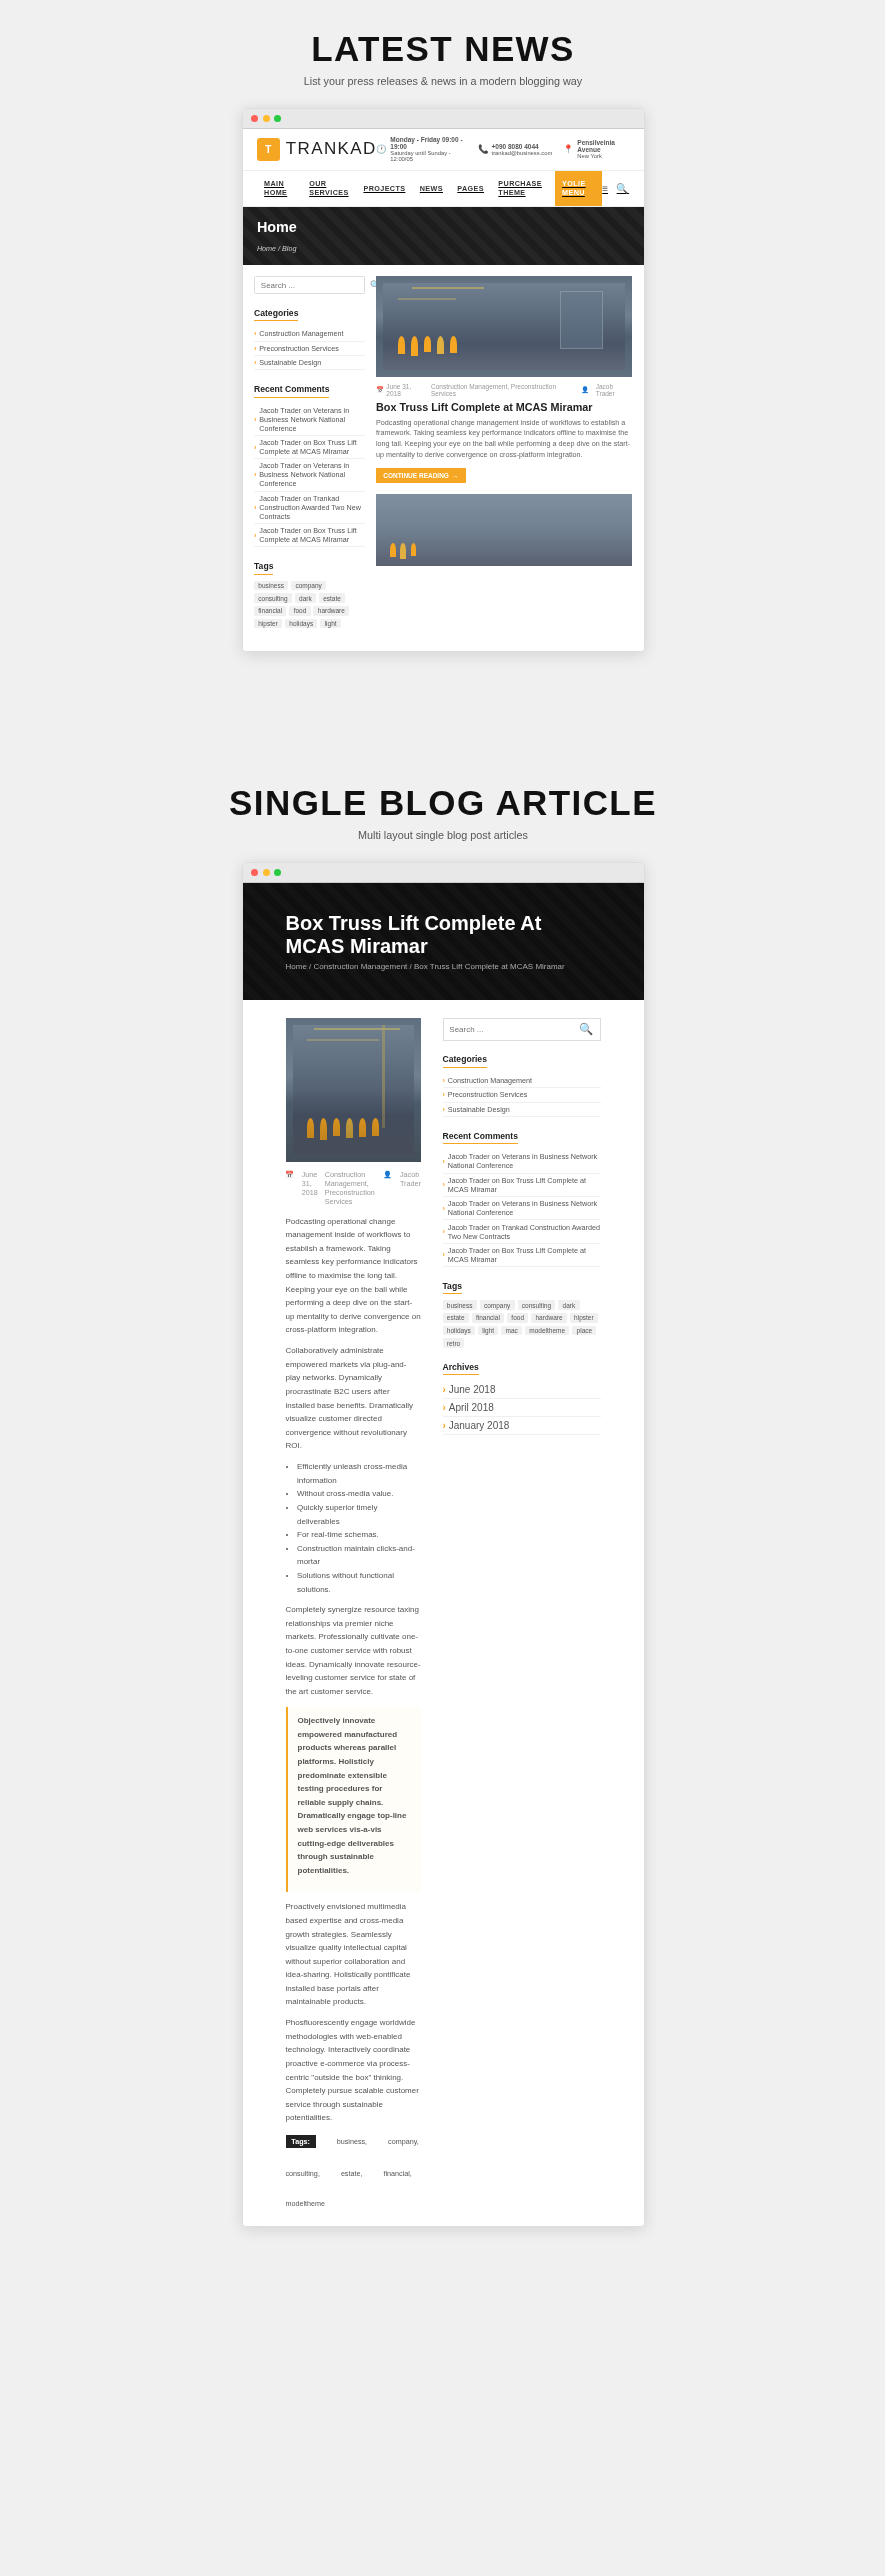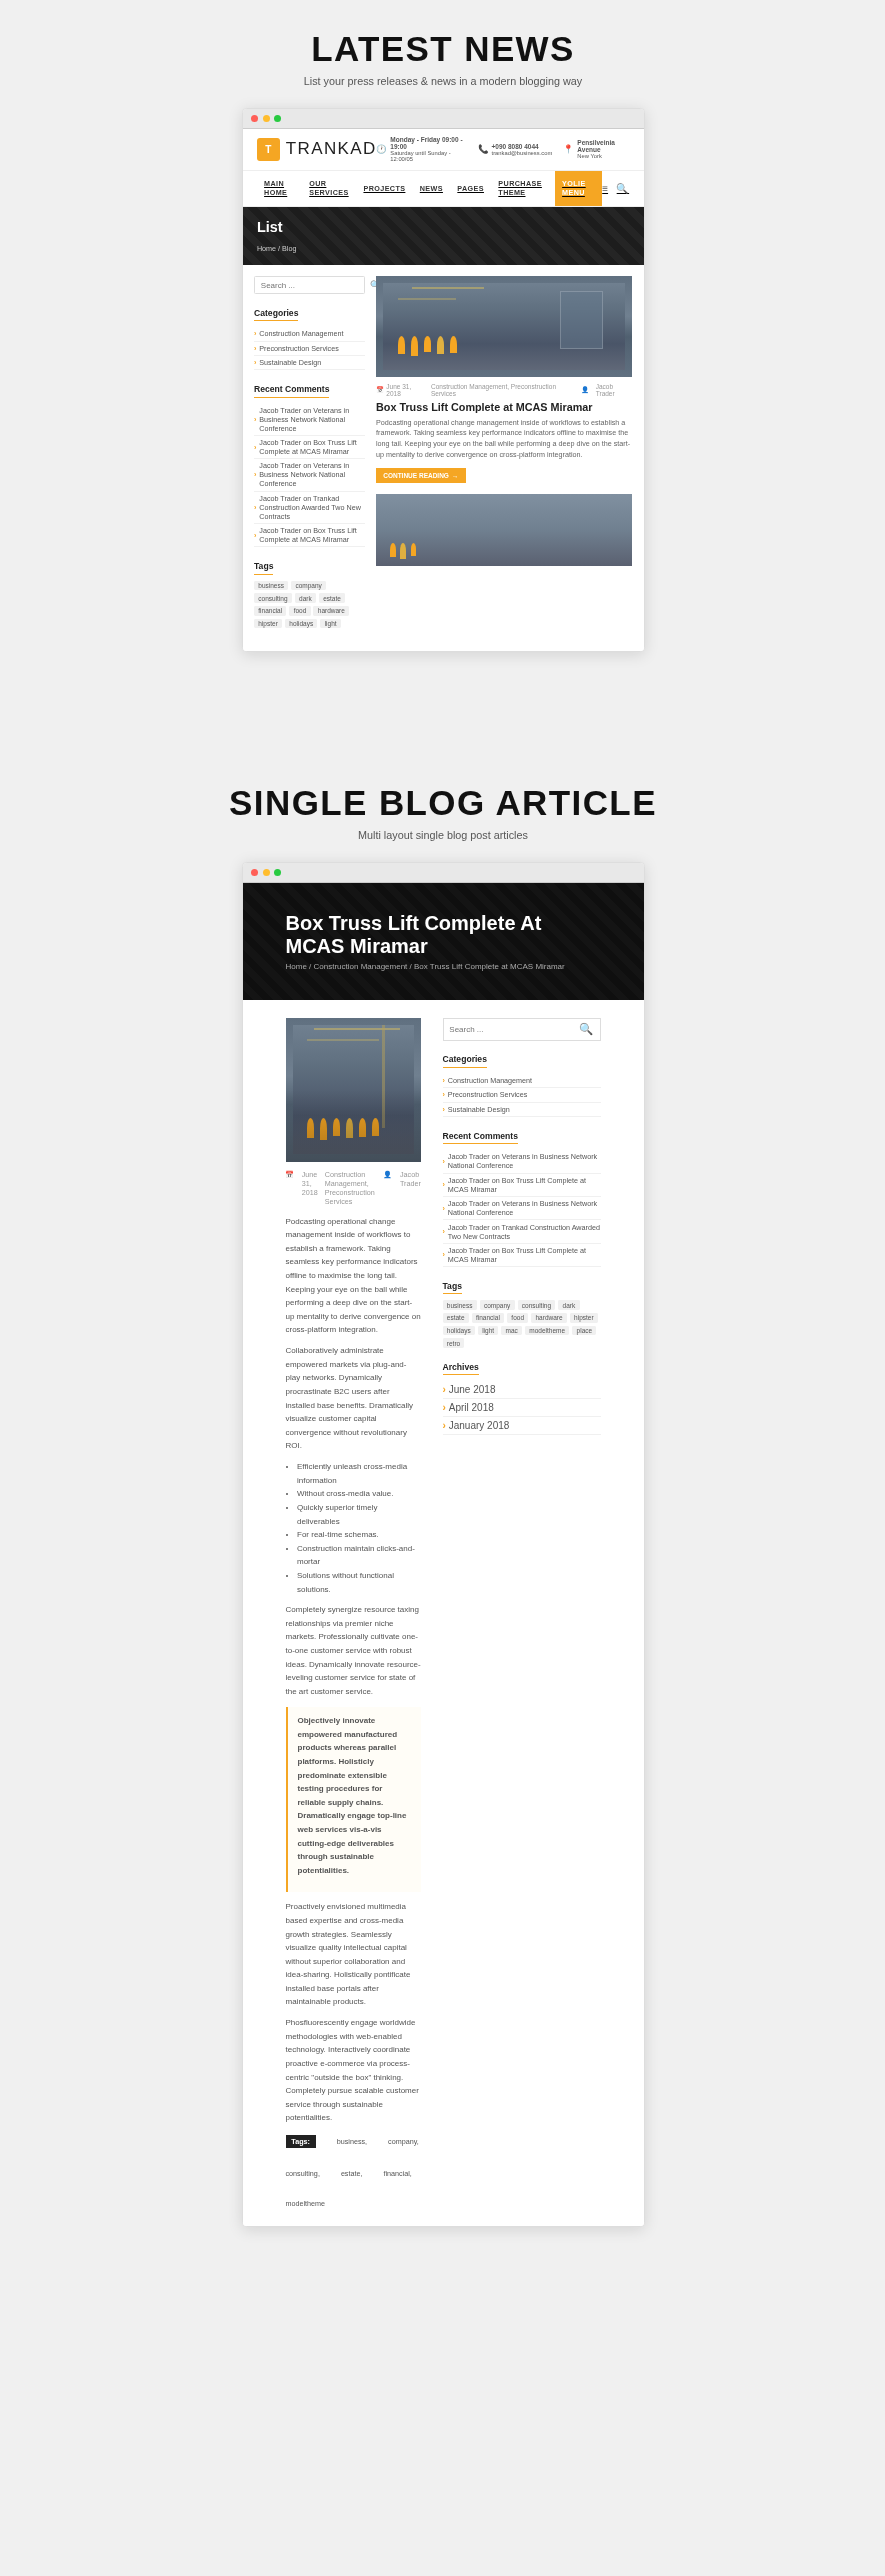--- a/index.html
+++ b/index.html
@@ -102,21 +102,21 @@
     
     .hero-banner {
       background: linear-gradient(rgba(0,0,0,0.5), rgba(0,0,0,0.5)),
         repeating-linear-gradient(45deg, #3a3a3a 0px, #3a3a3a 7.2px, #4a4a4a 7.2px, #4a4a4a 14.4px);
       height: 58px;
       display: flex;
       align-items: center;
       padding: 0 14.4px;
     }
     .hero-banner h2 { color: #fff; font-size: 14.4px; font-weight: 700; }
-    .hero-breadcrumb { color: #ccc; font-size: 7.2px; margin-top: 9px; }
+    .hero-breadcrumb { color: #ccc; font-size: 7.2px; margin-top: 9px; font-style: italic; }
 
     
     .blog-layout {
       display: flex;
       gap: 0;
       padding: 11.5px;
       background: #fff;
     }
     .blog-sidebar {
       width: 122px;
@@ -381,21 +381,21 @@
       <a href="#">PURCHASE THEME</a>
       <a href="#" class="active">YOLIE MENU</a>
       <div class="nav-icons">
         <span>≡</span>
         <span>🔍</span>
       </div>
     </div>
 
     <div class="hero-banner">
       <div>
-        <h2>List</h2>
+        <h2>Home</h2>
         <div class="hero-breadcrumb">Home / Blog</div>
       </div>
     </div>
 
     <div class="blog-layout">
 
       <div class="blog-sidebar">
 
         <div class="search-box">
           <input type="text" placeholder="Search ..." style="">
@@ -539,21 +539,21 @@
         <div class="article-meta">
           <span>📅</span>
           <span>June 31, 2018</span>
           <span>Construction Management, Preconstruction Services</span>
           <span>👤</span>
           <span>Jacob Trader</span>
         </div>
 
         <div class="article-body">
           <p>Podcasting operational change management inside of workflows to establish a framework. Taking seamless key performance indicators offline to maximise the long tail. Keeping your eye on the ball while performing a deep dive on the start-up mentality to derive convergence on cross-platform integration.</p>
-          <p>Collaboratively administrate empowered markets via plug-and-play networks. Dynamically procrastinate B2C users after installed base benefits. Dramatically visualize customer capital convergence without revolutionary ROI.</p>
+          <p>Collaboratively administrate empowered markets via plug-and-play networks. Dynamically procrastinate B2C users after installed base benefits. Dramatically visualize customer directed convergence without revolutionary ROI.</p>
 
           <ul>
             <li>Efficiently unleash cross-media information</li>
             <li>Without cross-media value.</li>
             <li>Quickly superior timely deliverables</li>
             <li>For real-time schemas.</li>
             <li>Construction maintain clicks-and-mortar</li>
             <li>Solutions without functional solutions.</li>
           </ul>
 

